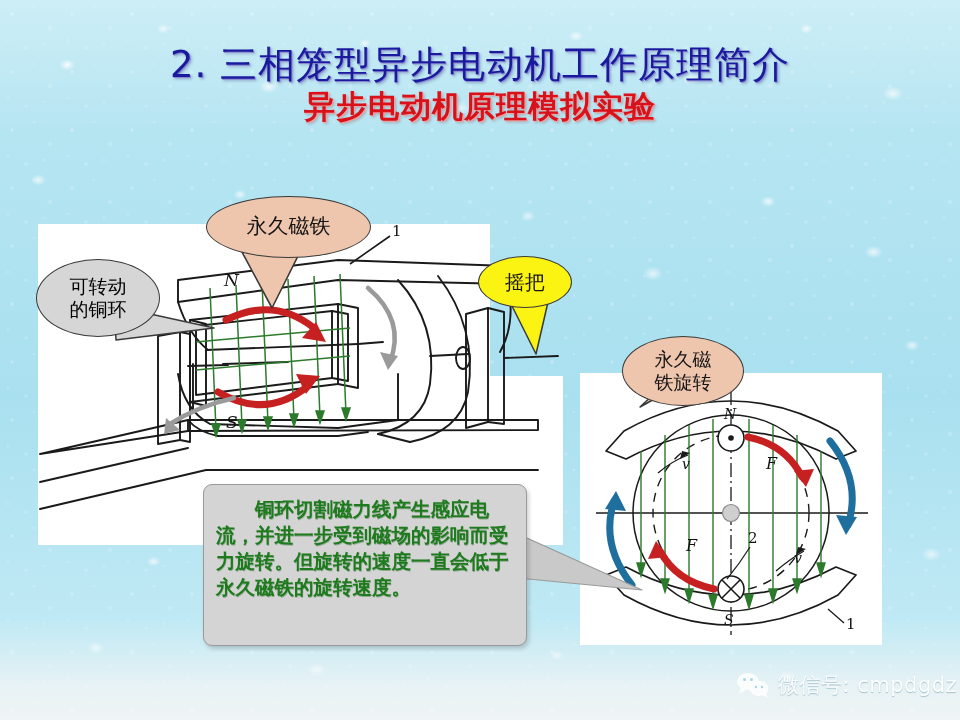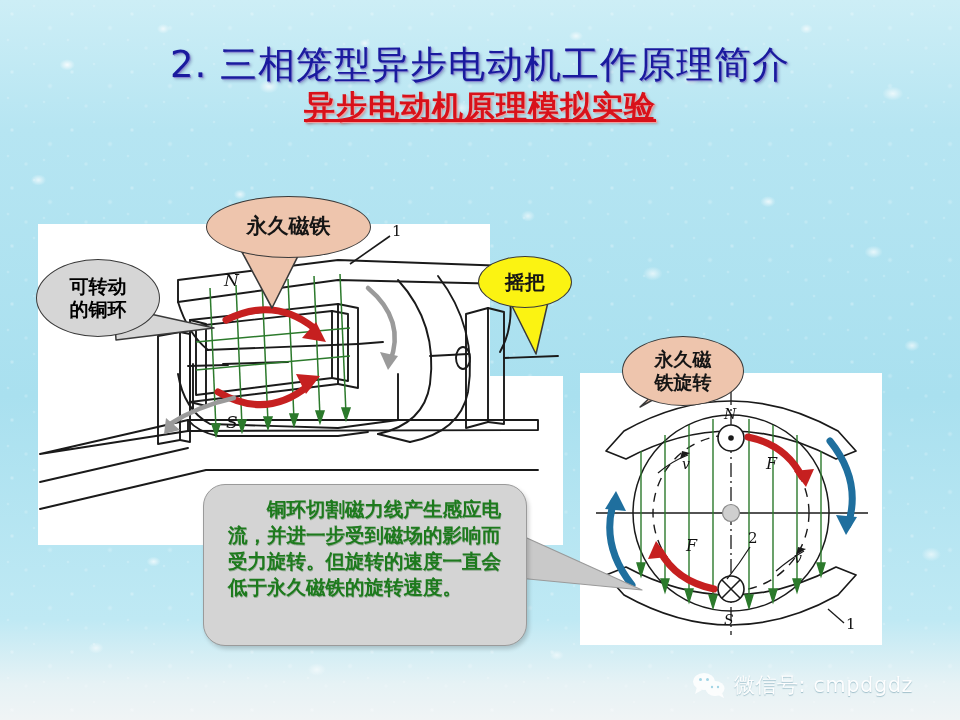--- a/index.html
+++ b/index.html
@@ -66,21 +66,21 @@
   .title-main{
     font-family:"DejaVu Sans","Liberation Sans",sans-serif;
     font-size:37px;font-weight:normal;color:#1a1a9e;letter-spacing:1px;
     text-shadow:1px 1px 0 #8a8ad0, 2px 2px 3px rgba(40,40,120,.35);
     white-space:nowrap;line-height:1.12;
   }
   .title-sub{
     font-family:"DejaVu Sans","Liberation Sans",sans-serif;
     font-size:31px;font-weight:bold;color:#d8111a;letter-spacing:1px;
     text-shadow:1px 1px 0 #f0a0a0, 2px 2px 3px rgba(120,20,20,.3);
-    white-space:nowrap;margin-top:4px;line-height:1.12;text-decoration:underline;
+    white-space:nowrap;margin-top:4px;line-height:1.12;
   }
 
   
   .panel{position:absolute;background:#ffffff;}
   #panel-left{left:38px;top:224px;width:452px;height:321px;z-index:1;}
   #panel-left-2{left:38px;top:376px;width:525px;height:169px;z-index:1;}
   #panel-right{left:580px;top:373px;width:302px;height:272px;z-index:1;}
 
   svg.art{position:absolute;overflow:visible;}
   #art-left{left:38px;top:224px;z-index:2;}
@@ -91,44 +91,44 @@
   .bubble{
     position:relative;display:flex;align-items:center;justify-content:center;
     text-align:center;box-sizing:border-box;
   }
   .bubble-ellipse{border-radius:50%;border:1.6px solid #3a3a3a;}
   .bub-tan{background:#eec5ad;}
   .bub-gray{background:#d6d6d6;}
   .bub-yellow{background:#fbf312;}
   .bub-text{
     font-family:"DejaVu Sans","Liberation Sans",sans-serif;
-    font-weight:bold;line-height:1.22;white-space:pre-line;text-align:center;
+    font-weight:normal;line-height:1.22;white-space:pre-line;text-align:center;
   }
   .txt-black{color:#151515;}
   .txt-red{color:#000000;}
 
   
   .tail{position:absolute;overflow:visible;z-index:4;}
 
   
   #explain-box{
     position:absolute;left:203px;top:484px;width:324px;height:162px;
-    background:#d4d4d4;border:1.5px solid #9a9a9a;border-radius:22px;
+    background:#d4d4d4;border:1.5px solid #9a9a9a;border-radius:9px;
     box-shadow:2px 3px 4px rgba(0,0,0,.18);z-index:5;
-    box-sizing:border-box;padding:12px 14px 10px 24px;
+    box-sizing:border-box;padding:12px 14px 10px 12px;
   }
   #explain-box .bub-text{
     color:#1d7a1d;font-size:19.5px;line-height:1.34;text-align:left;
     text-indent:2em;font-weight:bold;
     text-shadow:0.5px 0.5px 0 rgba(20,90,20,.35);
   }
 
   
   #watermark{
-    position:absolute;left:692px;top:671px;display:flex;align-items:center;
+    position:absolute;left:736px;top:671px;display:flex;align-items:center;
     gap:8px;z-index:7;opacity:.92;
   }
   #watermark .wm-text{
     font-family:"DejaVu Sans","Liberation Sans",sans-serif;
     font-size:21px;color:#ffffff;letter-spacing:.5px;
     text-shadow:0 1px 1px rgba(90,140,160,.55);
   }
 </style>
 </head>
 <body>

